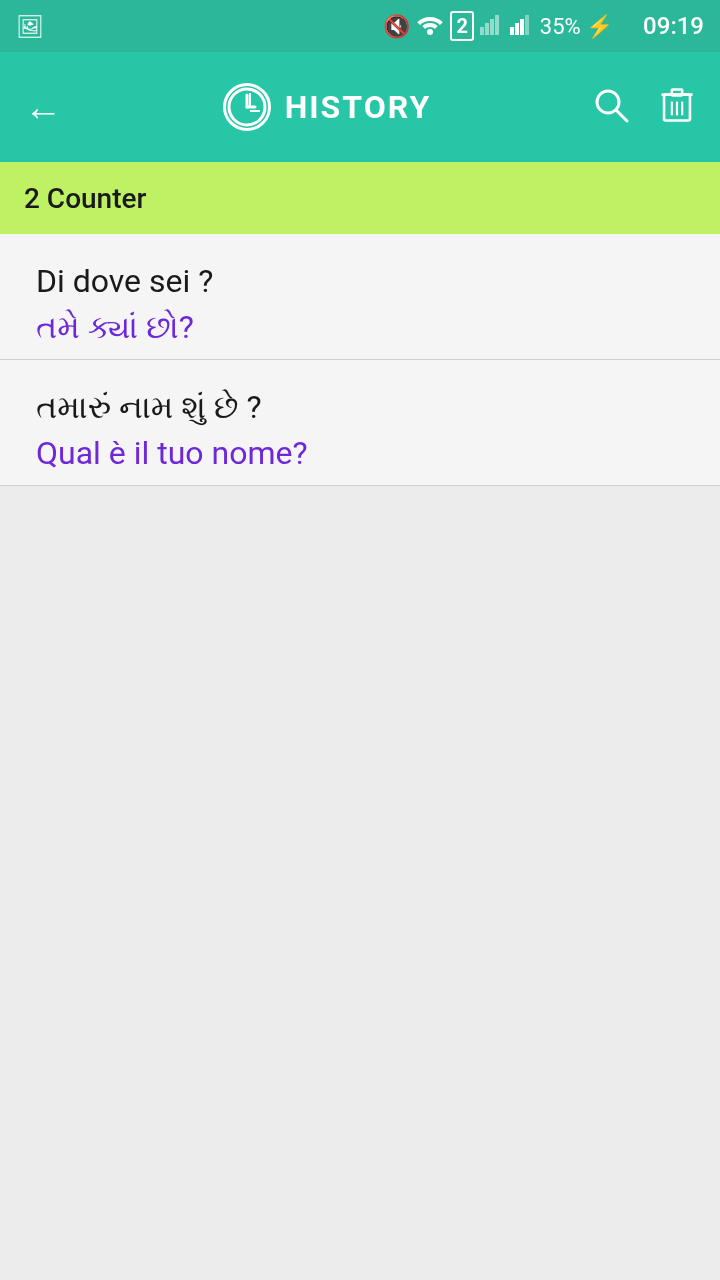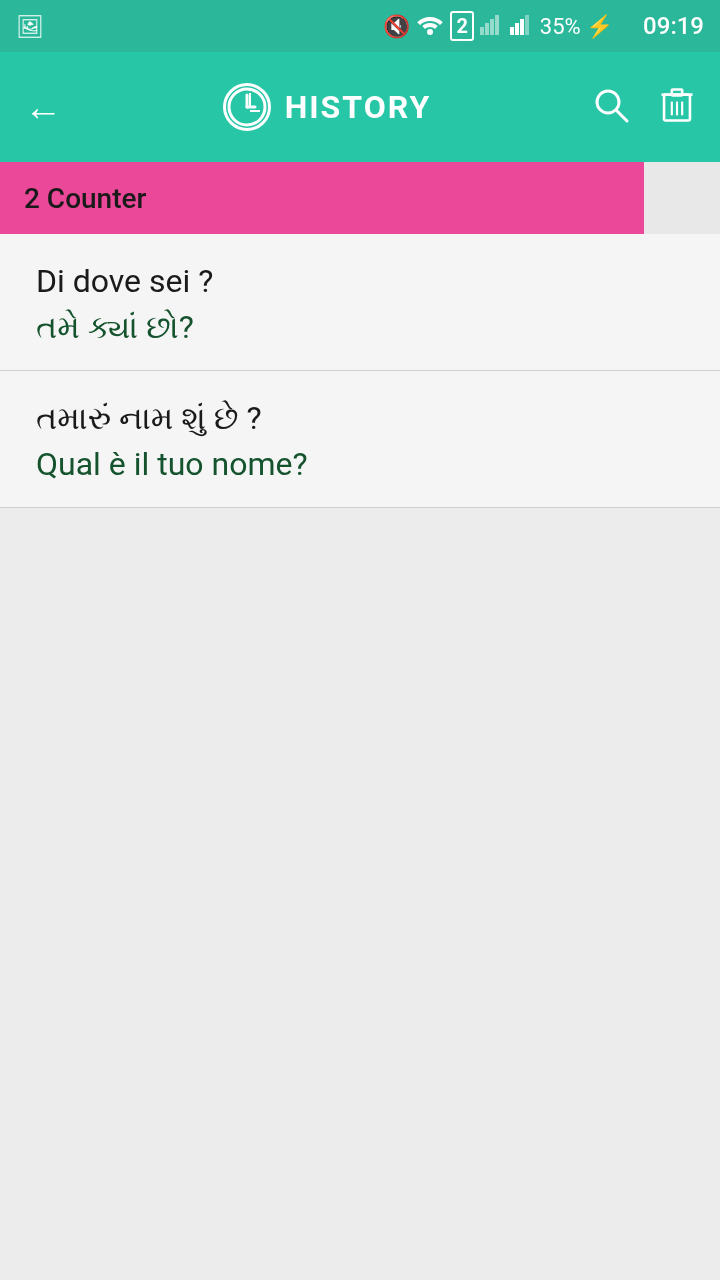--- a/index.html
+++ b/index.html
@@ -97,23 +97,23 @@
       height: 10px;
       background: white;
       top: 15px;
       left: 23px;
       transform-origin: bottom center;
       transform: rotate(90deg);
     }
 
     
     .sort-bar {
-      width: 644px;
+      width: 720px;
       height: 72px;
-      background: #ec4899;
+      background: #bef264;
       display: flex;
       align-items: center;
       justify-content: space-between;
       padding: 0 24px;
     }
 
     .counter-text {
       color: #1a1a1a;
       font-size: 28px;
       font-weight: 500;
@@ -148,39 +148,39 @@
 
     
     .content {
       background: #ececec;
       min-height: 1046px;
     }
 
     
     .translation-item {
       background: #f5f5f5;
-      padding: 28px 36px 24px 36px;
+      padding: 28px 36px 13px 36px;
       border-bottom: 1px solid #d0d0d0;
       cursor: pointer;
     }
 
     .translation-item:first-child {
       margin-top: 0;
     }
 
     .line1 {
       font-size: 32px;
       color: #1a1a1a;
       margin-bottom: 8px;
       font-weight: 400;
     }
 
     .line2 {
       font-size: 32px;
-      color: #14532d;
+      color: #6d28d9;
       font-weight: 400;
     }
 
     
     .back-arrow {
       color: white;
       font-size: 38px;
       font-weight: bold;
     }
 

